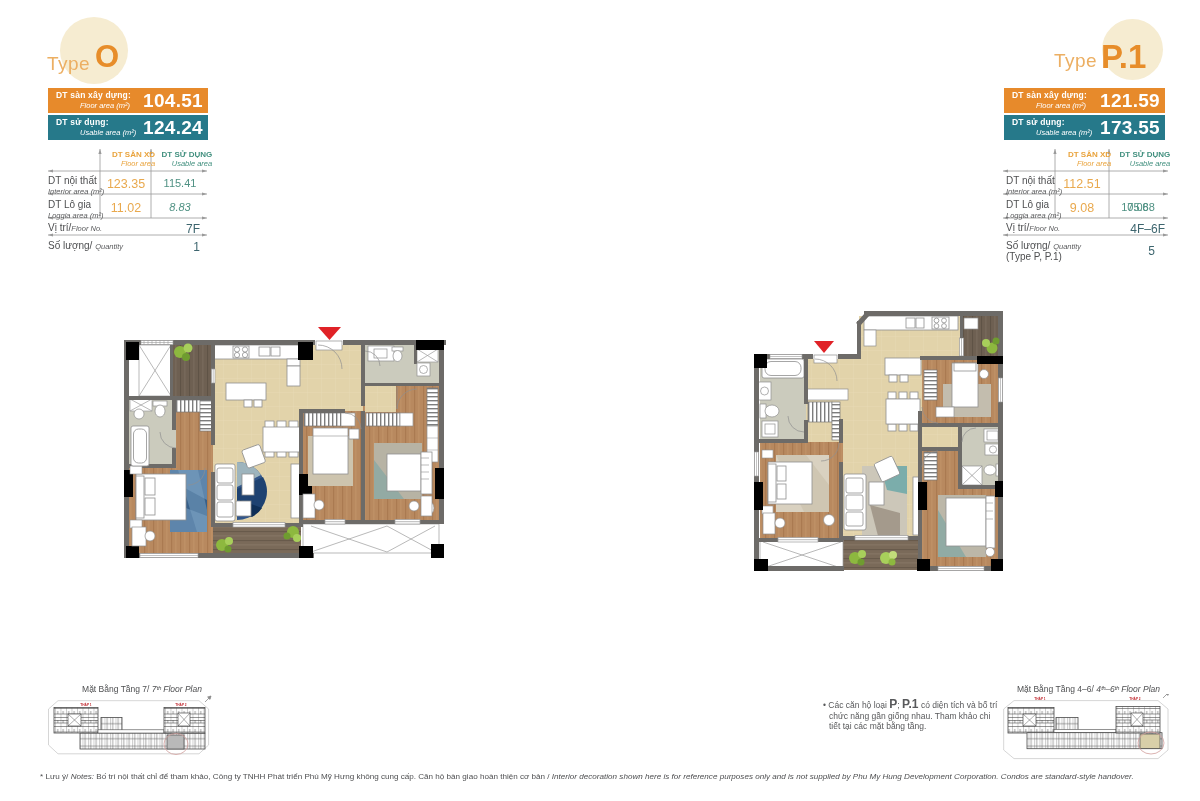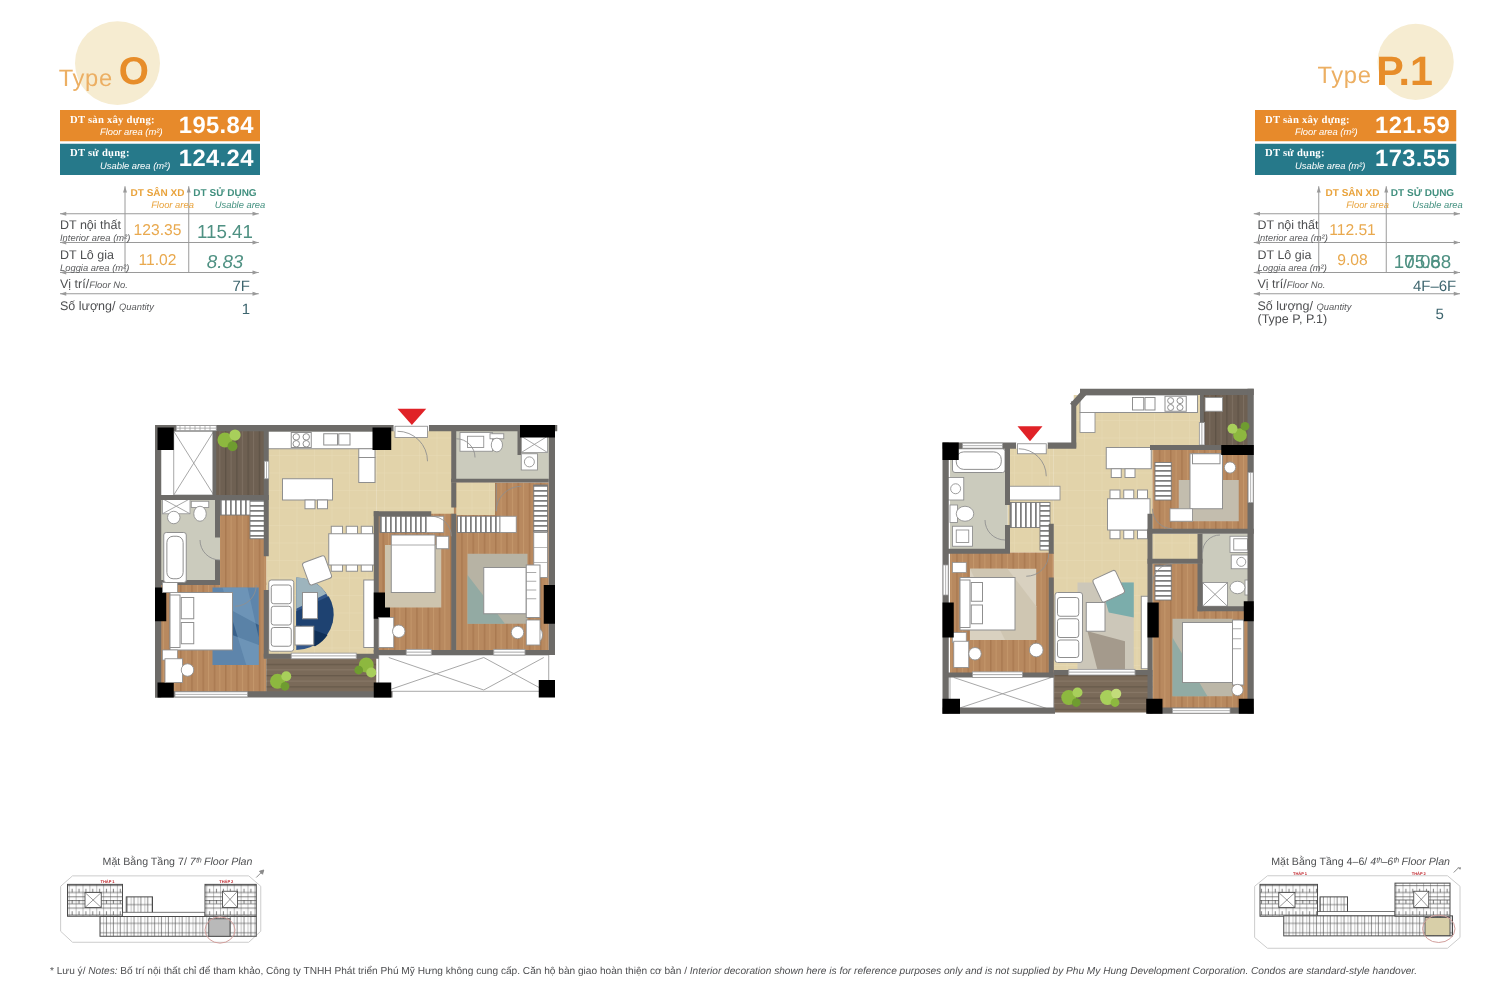--- a/index.html
+++ b/index.html
@@ -1,45 +1,45 @@
 <!DOCTYPE html>
 <html><head>
 <meta charset="utf-8">
 <style>
   html,body{margin:0;padding:0;}
   body{width:1200px;height:801px;background:#fff;font-family:"Liberation Sans",sans-serif;position:relative;overflow:hidden;}
   .abs{position:absolute;}
   .bar{position:absolute;width:160px;height:25px;color:#fff;}
-  .bar .lbl{position:absolute;left:8px;top:3px;font-size:8.5px;font-weight:bold;line-height:9.5px;letter-spacing:0.2px;font-family:Liberation Serif, serif;}
+  .bar .lbl{position:absolute;left:8px;top:3px;font-size:8.5px;font-weight:bold;line-height:9.5px;letter-spacing:0.2px;}
   .bar .sub{position:absolute;left:8px;top:13px;font-size:7.5px;font-style:italic;font-weight:normal;padding-left:24px;}
   .bar .val{position:absolute;right:5px;top:2px;font-size:19px;font-weight:bold;letter-spacing:0.3px;}
   .orange{background:#e78a2b;}
   .teal{background:#26798a;}
-  .cc{position:absolute;transform:translateX(-50%);white-space:nowrap;text-align:center;}
+  .cc{position:absolute;transform:translateX(-50%);white-space:nowrap;text-align:right;}
   .th-o{color:#e9a33c;font-weight:bold;font-size:8px;line-height:9px;}
   .th-t{color:#42907f;font-weight:bold;font-size:8px;line-height:9px;}
   .th-sub{font-weight:normal;font-style:italic;font-size:7.5px;margin-left:24px;}
   .rowlbl{color:#4e4f51;font-size:10px;line-height:10px;white-space:nowrap;}
   .rowlbl .sub{font-size:7.5px;font-style:italic;color:#5a5b5d;margin-top:12px;}
   .val-o{color:#e9a94e;font-size:12.5px;}
-  .val-t{color:#4f9183;font-size:15px;}
+  .val-t{color:#4f9183;font-size:11px;}
   .val-d{color:#3d656e;font-size:12px;}
 </style>
 </head>
 <body>
 
 <div class="abs" style="left:60px;top:17px;width:68px;height:67px;border-radius:50%;background:#f6ecd1;"></div>
 
 <div class="abs" style="left:47px;top:53px;font-size:19px;color:#ecaf63;letter-spacing:0.5px;">Type</div>
 <div class="abs" style="left:95px;top:39px;font-size:31px;font-weight:bold;color:#e78d2a;">O</div>
 
 <div class="bar orange" style="left:48px;top:88px;">
   <div class="lbl">DT sàn xây dựng:</div>
   <div class="sub">Floor area (m²)</div>
-  <div class="val">195.84</div>
+  <div class="val">104.51</div>
 </div>
 
 <div class="bar teal" style="left:48px;top:115px;">
   <div class="lbl">DT sử dụng:</div>
   <div class="sub">Usable area (m²)</div>
   <div class="val">124.24</div>
 </div>
 
 <svg class="abs" style="left:40px;top:145px;" width="180" height="125" viewBox="0 0 180 125">
   <g stroke="#9a9a9a" stroke-width="0.8" fill="none">
@@ -775,20 +775,21 @@
   <path d="M839 443a18 18 0 0 1 -18 18" fill="none" stroke="#8f8f8f" stroke-width="0.7"></path>
 
   <path d="M938 423a16 16 0 0 1 -16 -16" fill="none" stroke="#8f8f8f" stroke-width="0.7"></path>
 
   <path d="M922 467a16 16 0 0 1 16 -16" fill="none" stroke="#8f8f8f" stroke-width="0.7"></path>
 
   <path d="M962 442a14 14 0 0 1 14 -14" fill="none" stroke="#8f8f8f" stroke-width="0.7"></path>
 </svg>
 
 <div class="abs" style="left:823px;top:699px;width:178px;font-size:8.5px;color:#58595b;line-height:10.5px;">
+  <div style="text-indent:-6px;padding-left:6px;">• Các căn hộ loại <b style="font-size:12px;">P</b>; <b style="font-size:12px;">P.1</b> có diện tích và bố trí chức năng gần giống nhau. Tham khảo chi tiết tại các mặt bằng tầng.</div>
 </div>
 
 <svg class="abs" style="left:44px;top:694px;" width="172" height="68" viewBox="44 694 172 68">
   <defs>
     <pattern id="units" width="5.5" height="9" patternUnits="userSpaceOnUse">
       <rect width="5.5" height="9" fill="#fdfdfd"></rect>
       <path d="M0 0V9M0 3H5.5M0 6.5H5.5M2.7 0V3" stroke="#484848" stroke-width="0.55" fill="none"></path>
     </pattern>
     <pattern id="units2" width="5.5" height="7.5" patternUnits="userSpaceOnUse">
       <rect width="5.5" height="7.5" fill="#fdfdfd"></rect>

